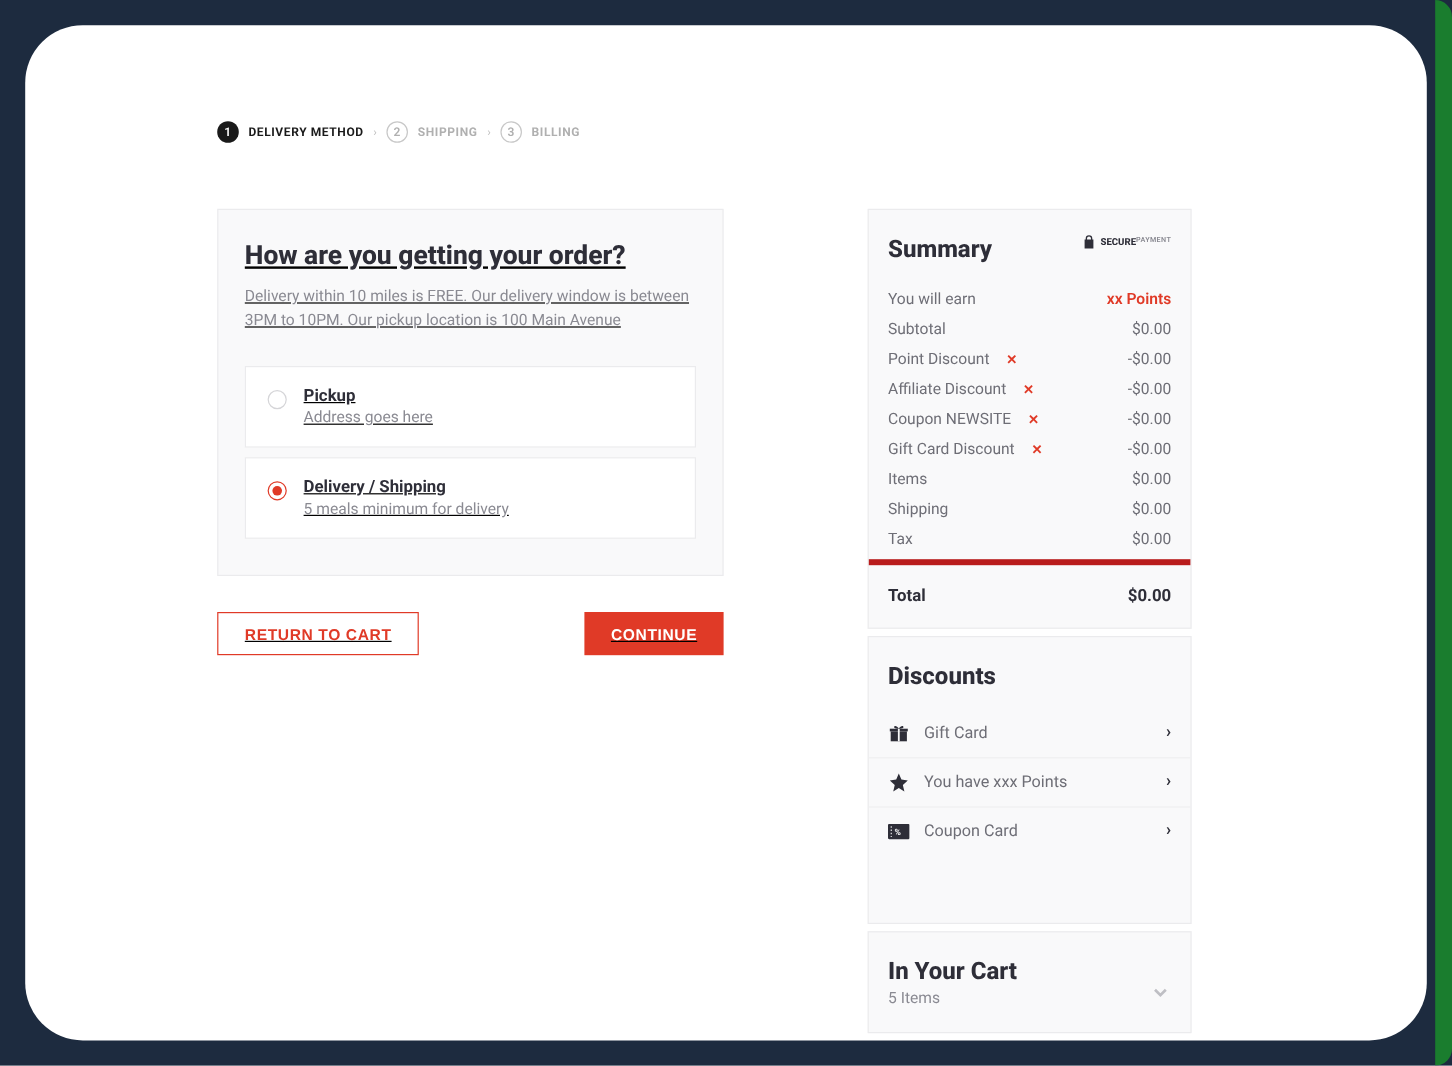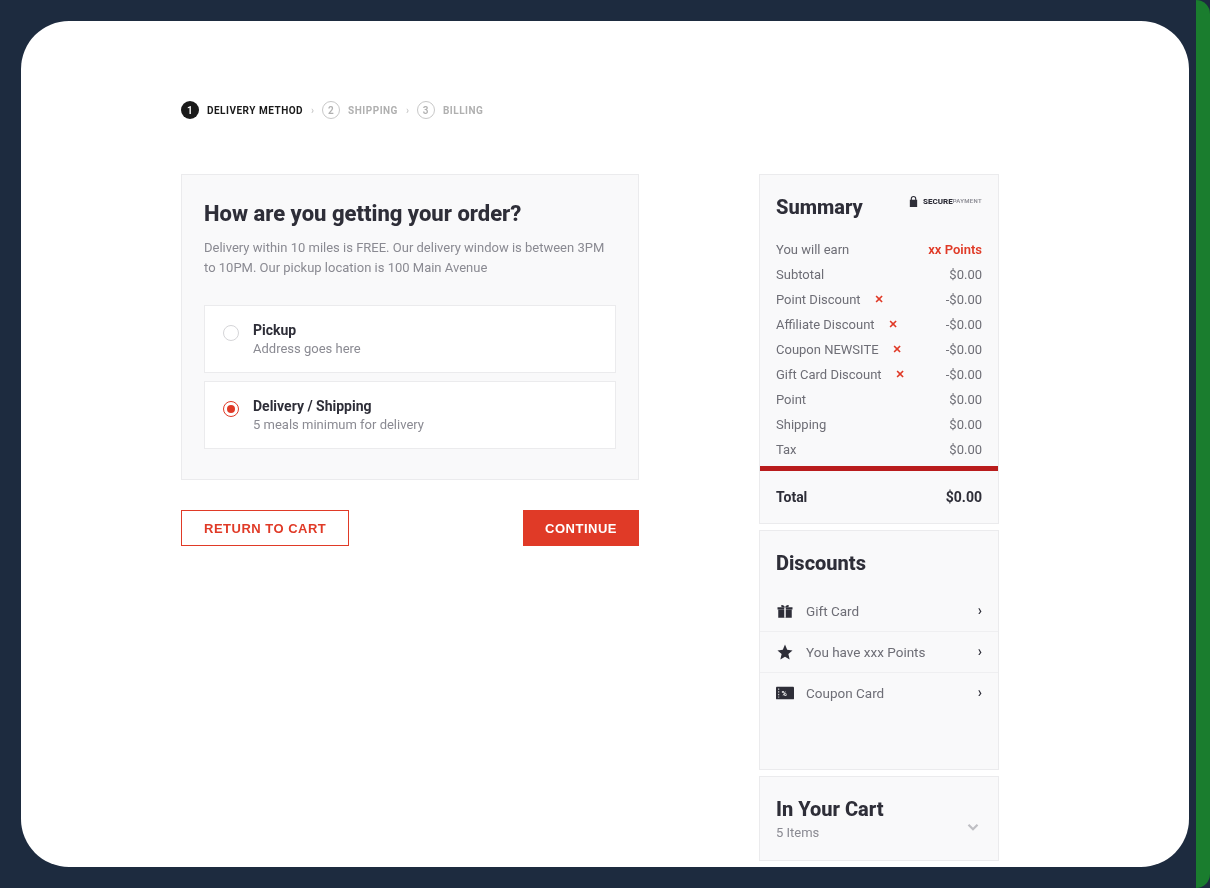--- a/index.html
+++ b/index.html
@@ -59,21 +59,21 @@
   .step.active .step-circle { background: #1a1a1a; color: #fff; }
   .step.active .step-label { color: #1a1a1a; }
   .step.inactive .step-circle { border: 1px solid #c8c8c8; color: #b0b0b0; }
   .step.inactive .step-label { color: #b0b0b0; }
   .step-chevron { color: #c0c0c0; font-size: 10px; }
   .content {
     display: flex;
     gap: 120px;
     align-items: flex-start;
   }
-  .left-col { width: 458px; }
+  .left-col { width: 422px; text-decoration: underline; }
   .panel {
     background: #f9f9fa;
     border: 1px solid #ebebed;
     padding: 26px 22px 22px 22px;
     margin-bottom: 30px;
   }
   .panel h2 {
     font-size: 22px;
     font-weight: 800;
     color: #2e2e38;
@@ -135,21 +135,21 @@
   }
   .btn-outline {
     background: #fff;
     border: 1px solid #e03a27;
     color: #e03a27;
   }
   .btn-solid {
     background: #e03a27;
     color: #fff;
   }
-  .right-col { width: 240px; }
+  .right-col { width: 270px; }
   .summary-box {
     background: #f9f9fa;
     border: 1px solid #ebebed;
   }
   .summary-main { padding: 20px 16px 4px 16px; }
   .summary-head {
     display: flex;
     justify-content: space-between;
     align-items: flex-start;
     margin-bottom: 18px;
@@ -341,21 +341,21 @@
               </div>
               <div class="line">
                 <div class="label-wrap">
                   <span>Gift Card Discount</span>
                   <span class="x-icon">✕</span>
                 </div>
                 <span class="val">-$0.00</span>
               </div>
               <div class="line">
                 <div class="label-wrap">
-                  <span>Point</span>
+                  <span>Items</span>
                 </div>
                 <span class="val">$0.00</span>
               </div>
               <div class="line">
                 <div class="label-wrap">
                   <span>Shipping</span>
                 </div>
                 <span class="val">$0.00</span>
               </div>
               <div class="line">

